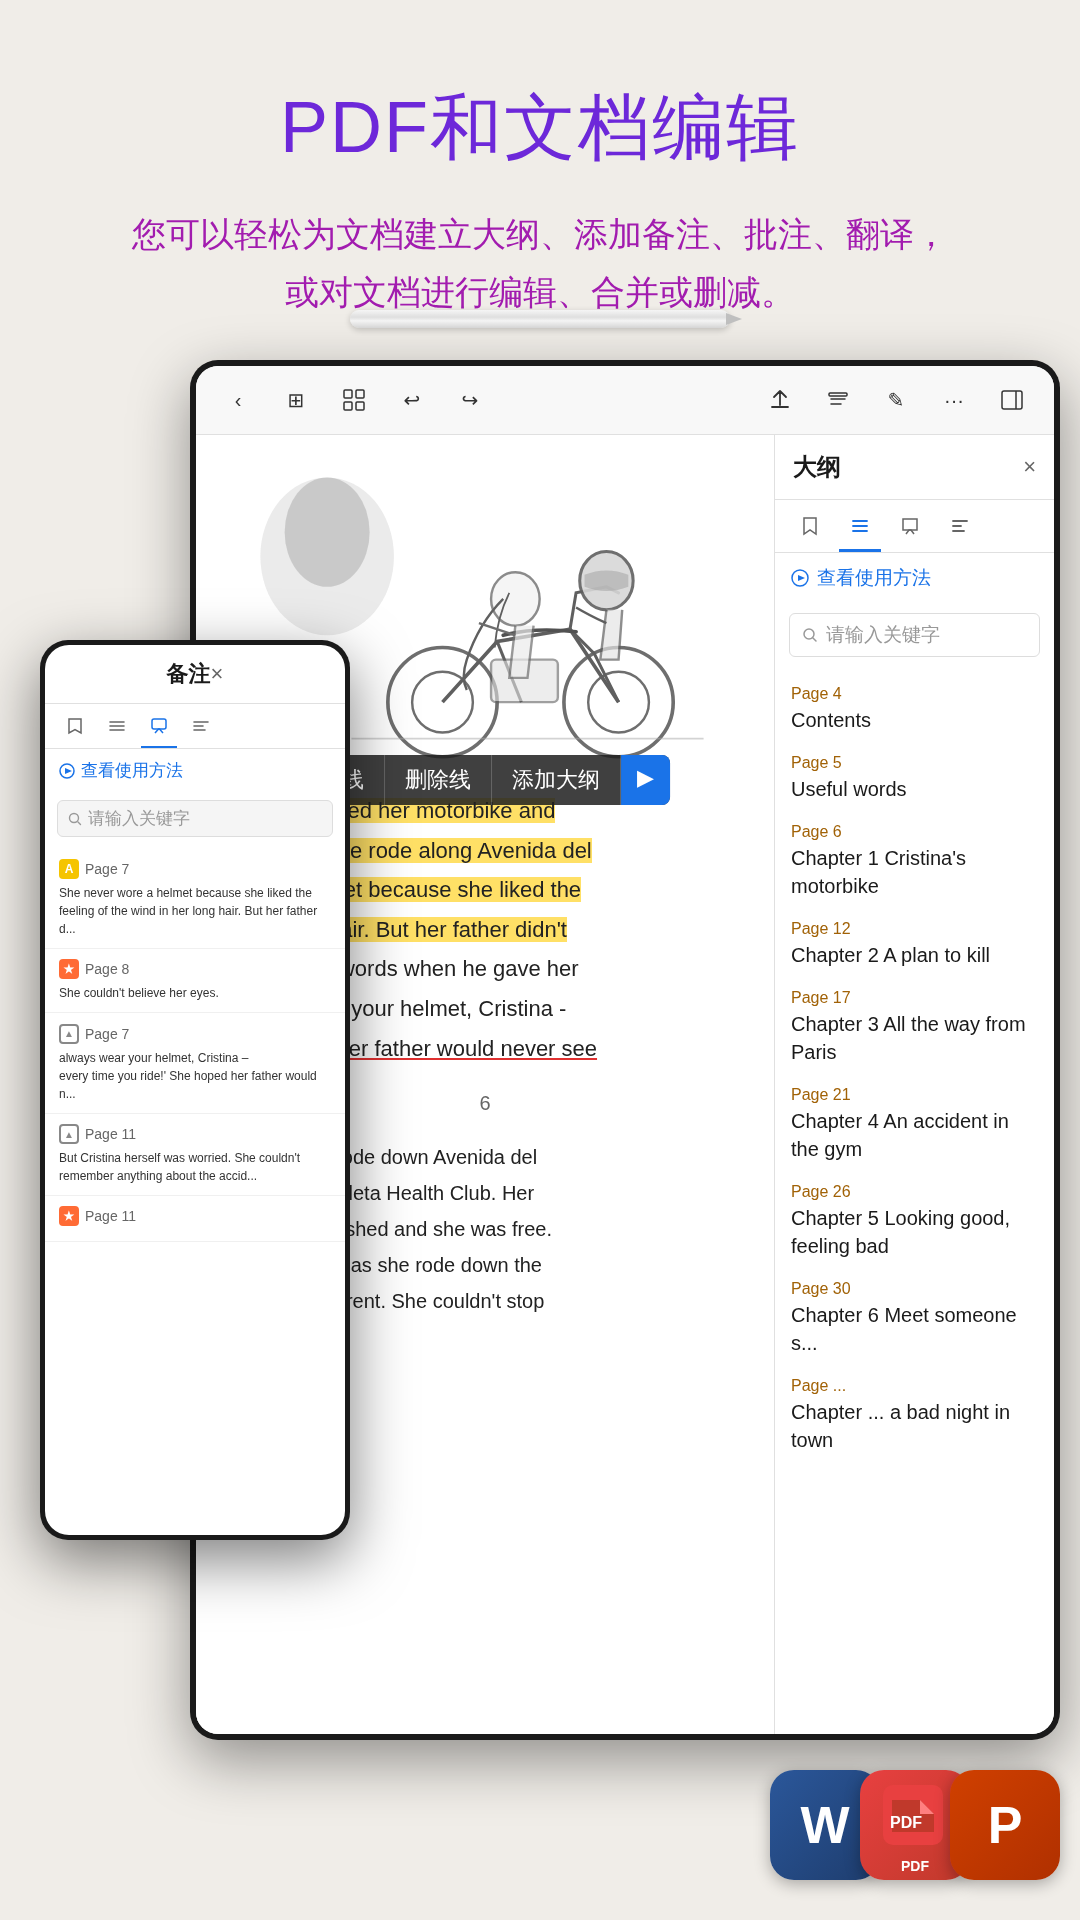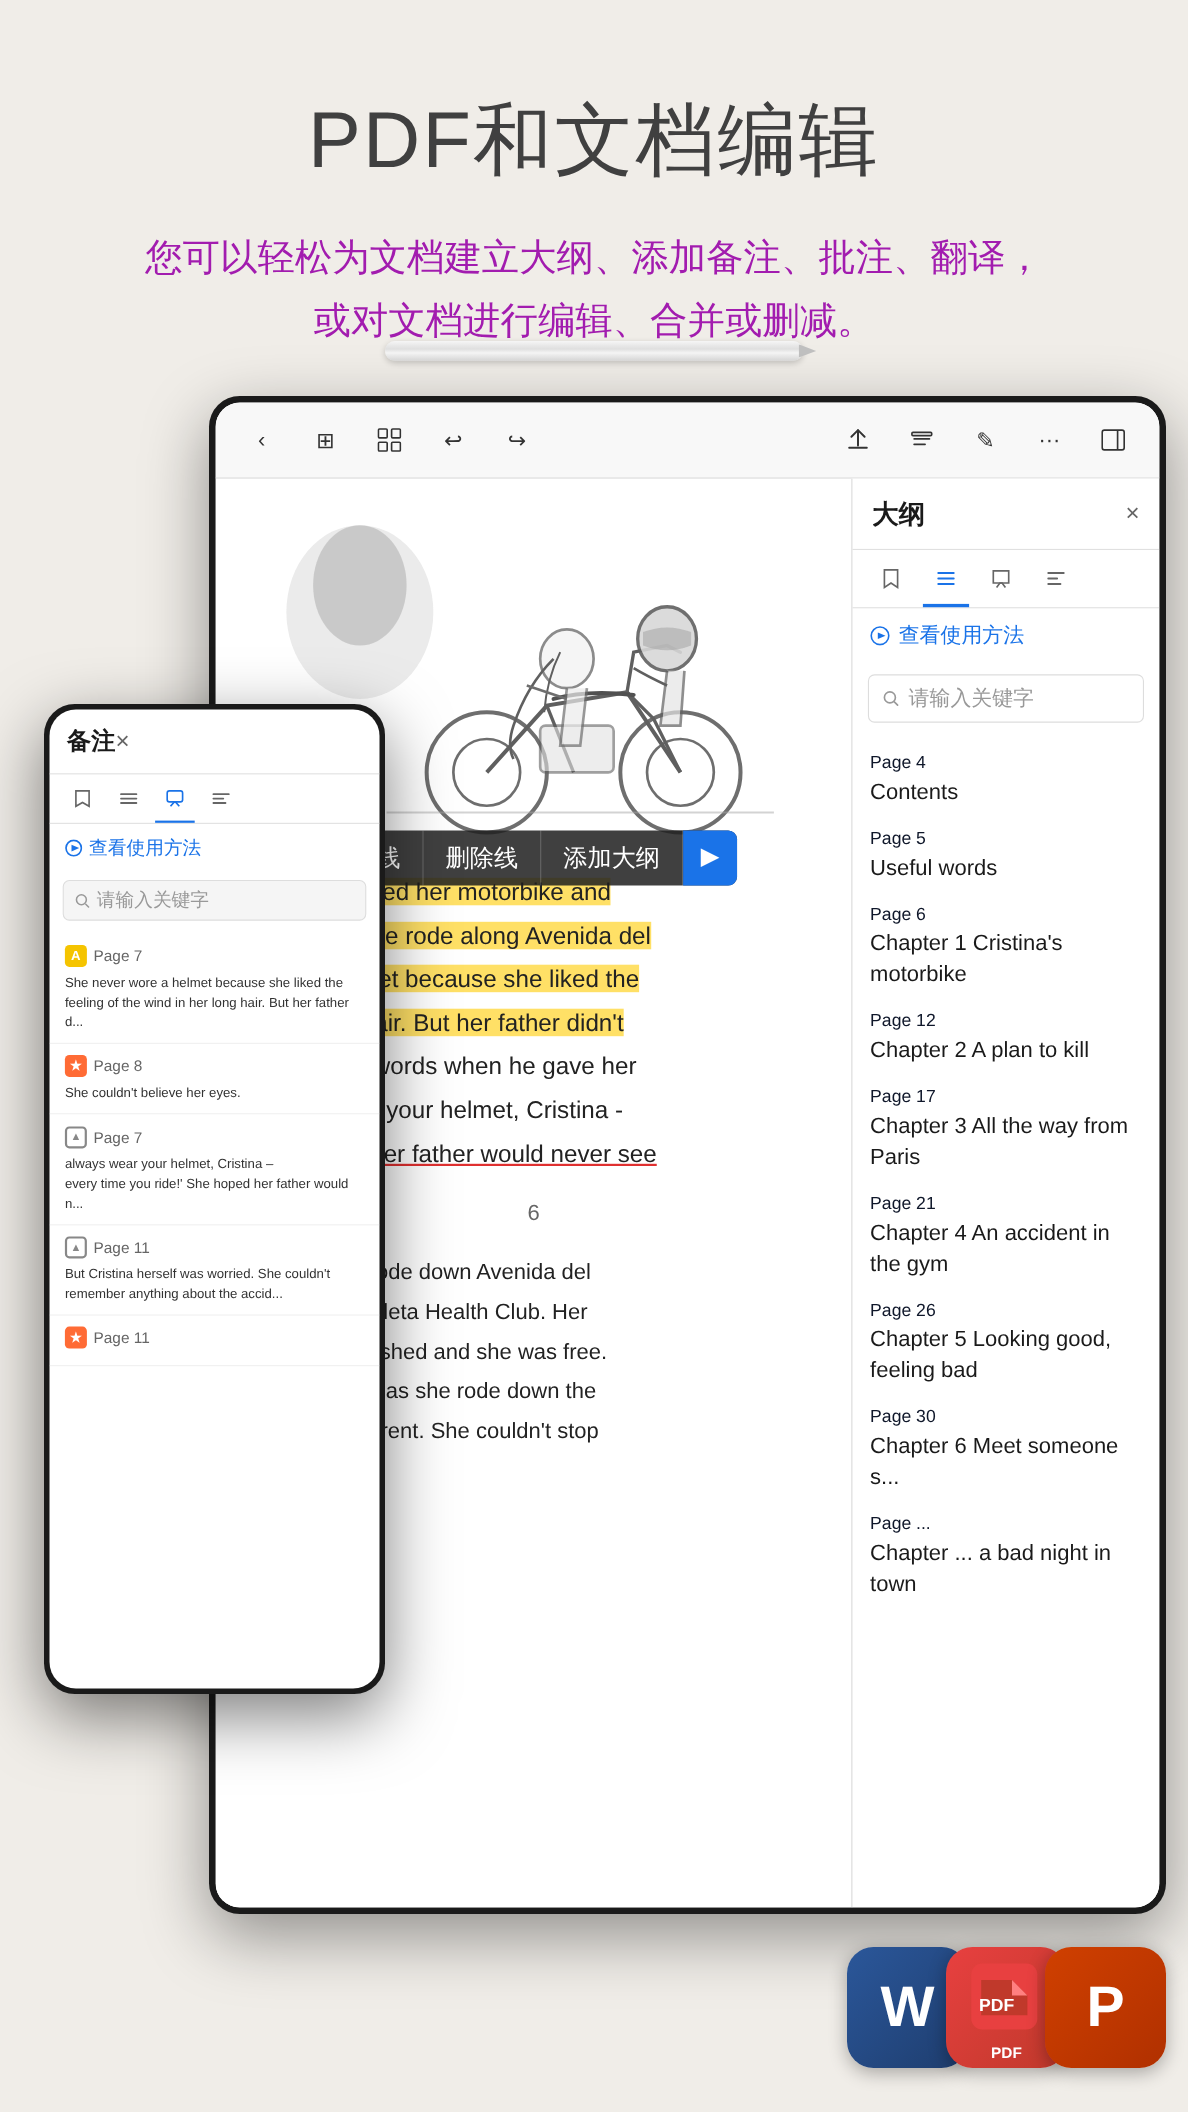--- a/index.html
+++ b/index.html
@@ -13,21 +13,21 @@
     }
 
     
     .page-header {
       text-align: center;
       padding-top: 80px;
     }
     .page-title {
       font-size: 72px;
       font-weight: 500;
-      color: #404040;
+      color: #6d28d9;
       letter-spacing: 2px;
     }
     .page-subtitle {
       font-size: 34px;
       color: #a21caf;
       line-height: 1.7;
       margin-top: 30px;
     }
 
     
@@ -284,21 +284,21 @@
       flex: 1;
       overflow-y: auto;
       padding: 8px 0;
     }
     .outline-item {
       padding: 10px 16px;
       cursor: pointer;
     }
     .outline-page {
       font-size: 16px;
-      color: #0f172a;
+      color: #a16207;
       margin-bottom: 3px;
     }
     .outline-chapter {
       font-size: 20px;
       color: #1a1a1a;
       font-weight: 400;
       line-height: 1.4;
     }
 
     
@@ -319,21 +319,21 @@
       height: 100%;
       background: #fff;
       border-radius: 24px;
       overflow: hidden;
       display: flex;
       flex-direction: column;
     }
     .phone-panel-header {
       display: flex;
       align-items: center;
-      justify-content: flex-start;
+      justify-content: center;
       padding: 14px 16px;
       border-bottom: 1px solid #e0e0e0;
     }
     .phone-panel-title {
       font-size: 22px;
       font-weight: 600;
       color: #1a1a1a;
     }
     .phone-tabs {
       display: flex;

